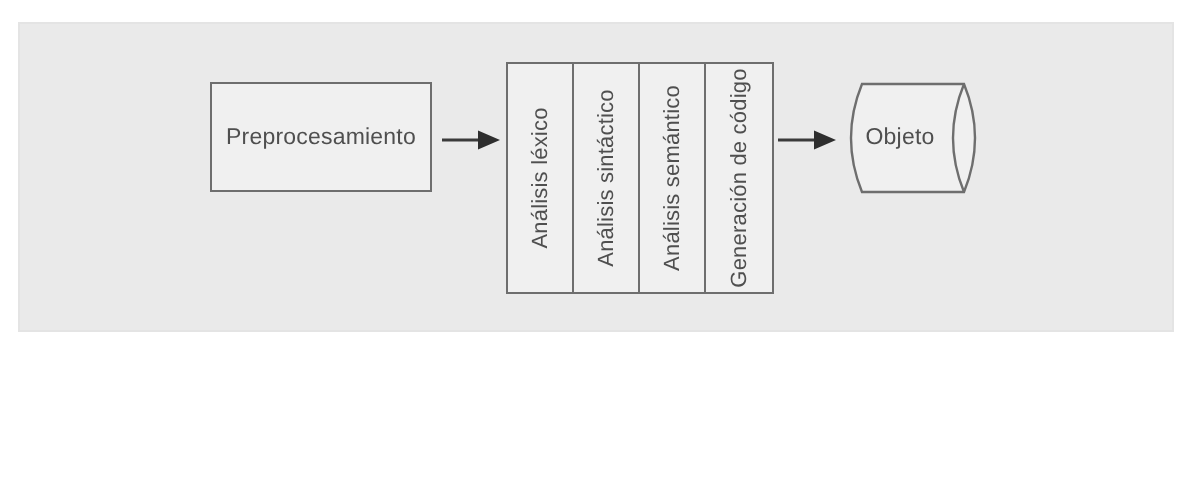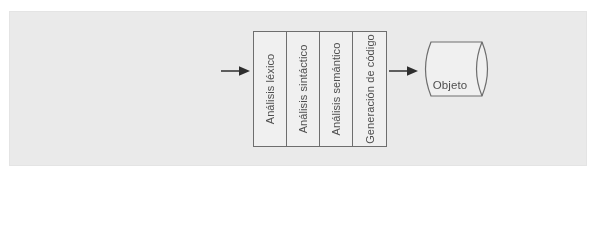--- a/index.html
+++ b/index.html
@@ -94,39 +94,42 @@
     top: 41px;
     width: 78px;
     height: 56px;
   }
   .cylinder svg {
     display: block;
   }
   .cylinder-label {
     position: absolute;
     left: 0;
-    top: 16px;
+    top: 0;
     width: 62px;
     height: 56px;
     display: flex;
     align-items: center;
     justify-content: center;
     font-size: 11.5px;
     color: #4f4f4f;
     letter-spacing: 0.1px;
     white-space: nowrap;
   }
 </style>
 </head>
 <body>
 
 <div id="figure-root">
 
   <div class="figure-panel"></div>
 
+  <div class="stage-box">
+    <span class="stage-box-label">Preprocesamiento</span>
+  </div>
 
   <div class="arrow" style="left:221px; top:63px; width:30px;">
     <svg width="30" height="12" viewBox="0 0 30 12">
       <line x1="0" y1="6" x2="20" y2="6" stroke="#3a3a3a" stroke-width="1.6"></line>
       <polygon points="18,1.2 29,6 18,10.8" fill="#2e2e2e"></polygon>
     </svg>
   </div>
 
   <div class="phase-stack">
     <div class="phase-cell" style="width:33px;">

